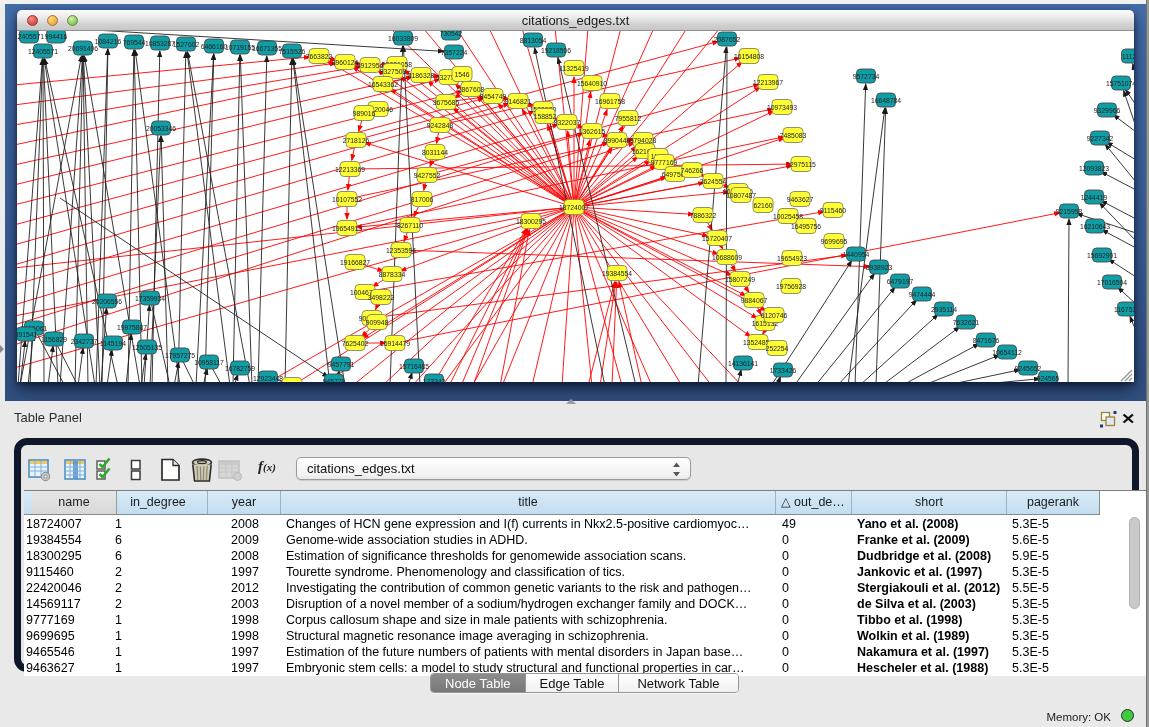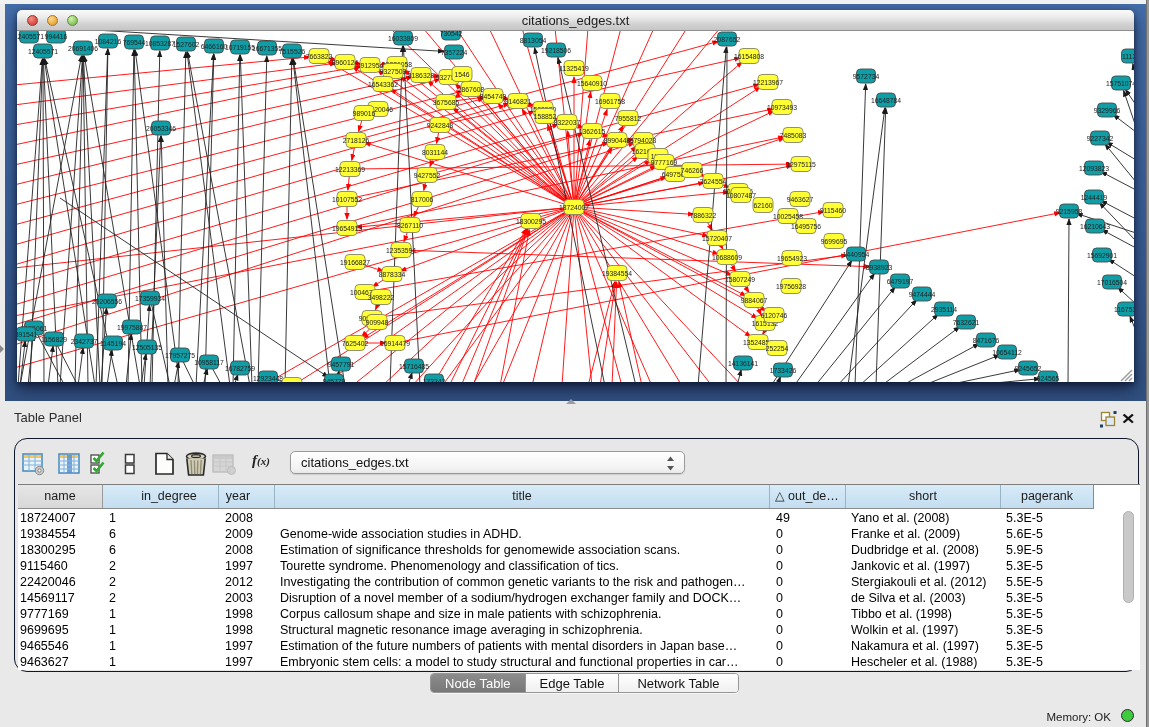--- a/index.html
+++ b/index.html
@@ -23,39 +23,39 @@
 .leftstrip { position:absolute; left:0; top:4px; width:5px; height:397px; background:#ececec; }
 .rightstrip { position:absolute; right:0; top:0; width:3px; height:727px; background:#989898; border-left:1px solid #6f6f6f; }
 .larrow { position:absolute; left:0px; top:345px; width:0; height:0;
   border-top:4px solid transparent; border-bottom:4px solid transparent; border-left:4px solid #8a8a8a; }
 .lowerarea { position:absolute; left:0; top:401px; width:1146px; height:322px; background:#e9e9e9; }
 .tp-label { position:absolute; left:14px; top:9px; font-size:13px; color:#2c2c2c; }
 .tp-x { position:absolute; left:1122px; top:9px; font-size:15px; font-weight:bold; color:#111; transform:scaleX(1.15); }
 .collapsearrow { position:absolute; left:566px; top:-2px; width:0; height:0;
   border-left:5px solid transparent; border-right:5px solid transparent; border-bottom:5px solid #9a9aa6; }
 .container { position:absolute; left:14px; top:37px; width:1125px; height:234px;
-  border:1px solid #0f172a; border-radius:13px; background:#e7e7e7; }
+  border:7px solid #0f172a; border-radius:13px; background:#e7e7e7; }
 .combo { position:absolute; left:275px; top:12px; width:395px; height:23px; border:1px solid #9a9a9a;
   border-radius:5px; background:linear-gradient(180deg,#ffffff 0%,#f2f2f2 80%,#e8e8e8 100%);
   box-shadow:0 1px 1px rgba(0,0,0,0.12); }
 .combo .cbt { position:absolute; left:10px; top:3px; font-size:13px; color:#111; }
 .table { position:absolute; left:3px; top:45px; width:1122px; height:186px; background:#fff;
   border-top:1px solid #7d7d7d; overflow:hidden; }
 .thead { position:absolute; left:0; top:0; width:1076px; height:24px;
   background:linear-gradient(180deg,#d8ebf8 0%,#c3ddf0 100%); border-bottom:1px solid #8a8a8a; }
 .th { position:absolute; top:0; height:23px; font-size:12.5px; color:#1b1b1b; text-align:center;
   line-height:23px; border-right:1px solid #98b5c8; }
-.th0 { left:0; width:85px; background:linear-gradient(180deg,#e6e6e6 0%,#d8d8d8 100%); border-right:1px solid #9a9a9a; }
-.th1 { left:85px; width:99px;margin-left:17px; } .th2 { left:184px; width:73px; } .th3 { left:257px; width:495px; }
+.th0 { left:8px; width:85px; background:linear-gradient(180deg,#e6e6e6 0%,#d8d8d8 100%); border-right:1px solid #9a9a9a; }
+.th1 { left:85px; width:99px; } .th2 { left:184px; width:73px; } .th3 { left:257px; width:495px; }
 .th4 { left:752px; width:76px; text-align:left; padding-left:5px; }
 .th5 { left:828px; width:155px; } .th6 { left:983px; width:93px; border-right:1px solid #8a8a8a; }
 .trow { position:relative; height:16px; font-size:12.5px; color:#000; white-space:nowrap; }
 .trow span { position:absolute; top:1px; display:block; overflow:hidden; }
 .c0 { left:2px; width:82px; } .c1 { left:91px; width:90px; } .c2 { left:187px; width:68px;text-align:center; }
-.c3 { left:262px; width:490px; } .c4 { left:758px; width:70px; } .c5 { left:833px; width:150px; }
+.c3 { left:262px; width:490px; } .c4 { left:758px; width:70px; } .c5 { left:833px; width:150px;font-weight:bold; }
 .c6 { left:988px; width:90px; }
 .rowsbox { position:absolute; left:0; top:25px; width:1122px; }
 .vscroll { position:absolute; left:1105px; top:26px; width:11px; height:92px; border-radius:5.5px;
   background:#c9c9c9; border:1px solid #b0b0b0; }
 .segbox { position:absolute; left:430px; top:272px; height:20px; display:flex;
   border:1px solid #979797; border-radius:4px; overflow:hidden;
   box-shadow:0 1px 0 rgba(255,255,255,0.6); }
 .seg { font-size:13px; line-height:19px; padding:0 14px; color:#111;
   background:linear-gradient(180deg,#ffffff 0%,#f0f0f0 100%); border-left:1px solid #979797; }
 .seg:first-child { border-left:none; }
@@ -712,20 +712,21 @@
         <div class="th th3">title</div>
           <div class="th th4">△ out_de…</div>
           <div class="th th5">short</div>
         <div class="th th6">pagerank</div>
       </div>
       <div class="rowsbox">
 <div class="trow">
             <span class="c0">18724007</span>
             <span class="c1">1</span>
             <span class="c2">2008</span>
+            <span class="c3">Changes of HCN gene expression and I(f) currents in Nkx2.5‑positive cardiomyoc…</span>
             <span class="c4">49</span>
             <span class="c5">Yano et al. (2008)</span>
             <span class="c6">5.3E‑5</span>
           </div>
 <div class="trow">
             <span class="c0">19384554</span>
             <span class="c1">6</span>
             <span class="c2">2009</span>
             <span class="c3">Genome‑wide association studies in ADHD.</span>
             <span class="c4">0</span>
@@ -776,21 +777,21 @@
             <span class="c4">0</span>
             <span class="c5">Tibbo et al. (1998)</span>
             <span class="c6">5.3E‑5</span>
           </div>
 <div class="trow">
             <span class="c0">9699695</span>
             <span class="c1">1</span>
             <span class="c2">1998</span>
             <span class="c3">Structural magnetic resonance image averaging in schizophrenia.</span>
             <span class="c4">0</span>
-            <span class="c5">Wolkin et al. (1997)</span>
+            <span class="c5">Wolkin et al. (1989)</span>
             <span class="c6">5.3E‑5</span>
           </div>
 <div class="trow">
             <span class="c0">9465546</span>
             <span class="c1">1</span>
             <span class="c2">1997</span>
             <span class="c3">Estimation of the future numbers of patients with mental disorders in Japan base…</span>
             <span class="c4">0</span>
             <span class="c5">Nakamura et al. (1997)</span>
             <span class="c6">5.3E‑5</span>

